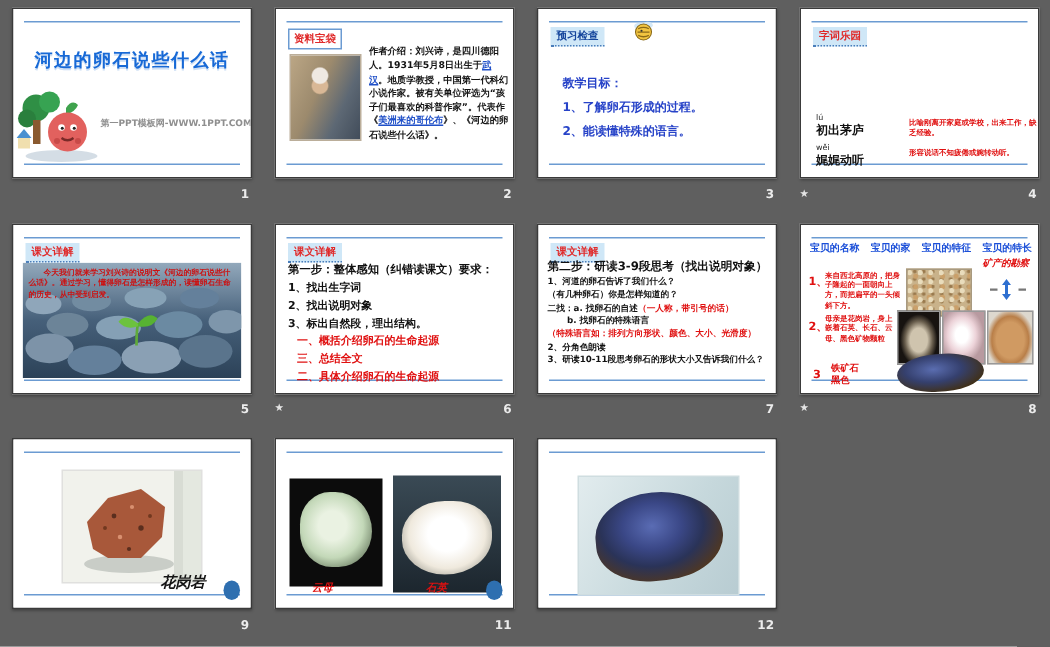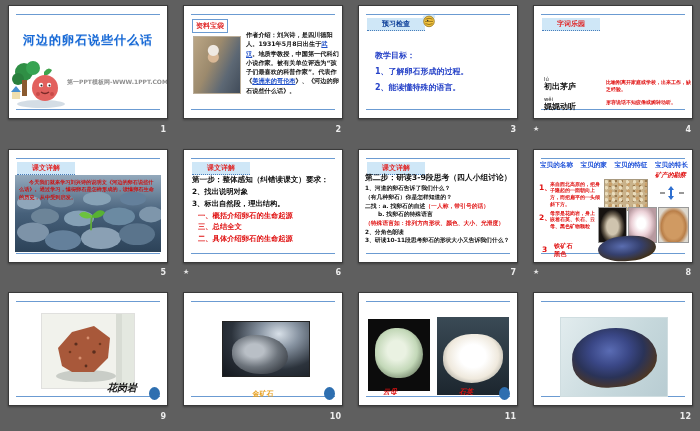--- a/index.html
+++ b/index.html
@@ -8,21 +8,21 @@
   .grid{display:grid;grid-template-columns:repeat(4,175px);grid-template-rows:repeat(3,143.67px);}
   .cell{position:relative;}
   .thumb{position:absolute;left:8px;top:5px;width:158px;height:112px;background:#fff;border:1px solid #3a3a3a;box-shadow:0 1px 2px rgba(0,0,0,.35);}
   .slide{position:absolute;inset:0;background:#fff;overflow:hidden;}
   .rt{position:absolute;left:7px;right:7px;top:8px;height:1px;background:#6b9bd2;}
   .rb{position:absolute;left:7px;right:7px;bottom:8px;height:1px;background:#6b9bd2;}
   .foot{position:absolute;left:8px;right:9px;top:120px;height:18px;display:flex;align-items:center;color:#ececec;font-size:8px;}
   .star{font-size:7px;color:#e4e4e4;line-height:1;}
   .num{margin-left:auto;font-weight:bold;}
   .tagbox{position:absolute;left:8px;top:13px;font-size:7px;font-weight:bold;color:#e02a2a;border:1px solid #6b9bd2;padding:1px 3px;background:#fff;white-space:nowrap;}
-  .taglb{position:absolute;left:8px;top:12px;font-size:7px;font-weight:bold;background:#cfe7f7;padding:1px 15px;border-bottom:1px dotted #4a7ebb;white-space:nowrap;}
+  .taglb{position:absolute;left:8px;top:12px;font-size:7px;font-weight:bold;background:#cfe7f7;padding:1px 4px;border-bottom:1px dotted #4a7ebb;white-space:nowrap;}
   .tag-blue{color:#15459c;} .tag-red{color:#e02a2a;}
   .red{color:#e01010;}
   
   .s1-title{position:absolute;left:0;right:0;top:26px;text-align:center;font-size:12px;font-weight:bold;color:#1769d6;letter-spacing:1px;text-shadow:0 1px 0 #cfe0f5;}
   .s1-art{position:absolute;left:2px;bottom:10px;width:56px;height:50px;}
   .s1-wm{position:absolute;left:58px;top:72px;font-size:6px;color:#8f8f8f;font-weight:bold;white-space:nowrap;}
   
   .s2-photo{position:absolute;left:9px;top:30px;width:46px;height:56px;border:1px solid #bbae9a;
     background:radial-gradient(circle at 42% 24%,#efe9e2 0 5px,rgba(0,0,0,0) 6px),
                radial-gradient(circle at 42% 36%,#d9b896 0 5px,rgba(0,0,0,0) 6px),
@@ -242,20 +242,21 @@
     </div>
 
     <div class="cell">
       <div class="thumb">
         <div class="slide">
           <div class="rt"></div>
           <div class="rb"></div>
           <div class="taglb tag-red">课文详解</div>
           <div class="s6-body" style="top:24px;">
             <div class="s6-h">第一步：整体感知（纠错读课文）要求：</div>
+            <div>1、找出生字词</div>
             <div>2、找出说明对象</div>
             <div>3、标出自然段，理出结构。</div>
             <div class="red">一、概括介绍卵石的生命起源</div>
             <div class="red">三、总结全文</div>
             <div class="red">二、具体介绍卵石的生命起源</div>
           </div>
         </div>
       </div>
       <div class="foot">
         <span class="star">★</span>
@@ -263,21 +264,21 @@
       </div>
     </div>
 
     <div class="cell">
       <div class="thumb">
         <div class="slide">
           <div class="rt"></div>
           <div class="rb"></div>
           <div class="taglb tag-red">课文详解</div>
           <div class="s7-body">
-            <div class="s7-h">第二步：研读3-9段思考（四人小组讨论）</div>
+            <div class="s7-h">第二步：研读3-9段思考（找出说明对象）</div>
             <div>1、河道的卵石告诉了我们什么？</div>
             <div>（有几种卵石）你是怎样知道的？</div>
             <div><span>二找：a. 找卵石的自述</span><span class="red">（一人称，带引号的话）</span></div>
             <div class="ind">b. 找卵石的特殊语言</div>
             <div class="red">（特殊语言如：排列方向形状、颜色、大小、光滑度）</div>
             <div>2、分角色朗读</div>
             <div>3、研读10-11段思考卵石的形状大小又告诉我们什么？</div>
           </div>
         </div>
       </div>
@@ -349,36 +350,20 @@
           </div>
           <div class="s9-caption">花岗岩</div>
           <div class="nav-dot"></div>
         </div>
       </div>
       <div class="foot">
         <span class="num">9</span>
       </div>
     </div>
 
-    <div class="cell">
-      <div class="thumb">
-        <div class="slide">
-          <div class="rt"></div>
-          <div class="rb"></div>
-          <div class="s10-photo">
-            <div class="s10-rock"></div>
-          </div>
-          <div class="s10-caption">金矿石</div>
-          <div class="nav-dot"></div>
-        </div>
-      </div>
-      <div class="foot">
-        <span class="num">10</span>
-      </div>
-    </div>
 
     <div class="cell">
       <div class="thumb">
         <div class="slide">
           <div class="rt"></div>
           <div class="rb"></div>
           <div class="s11-p1">
             <div class="s11-c1"></div>
           </div>
           <div class="s11-p2">

